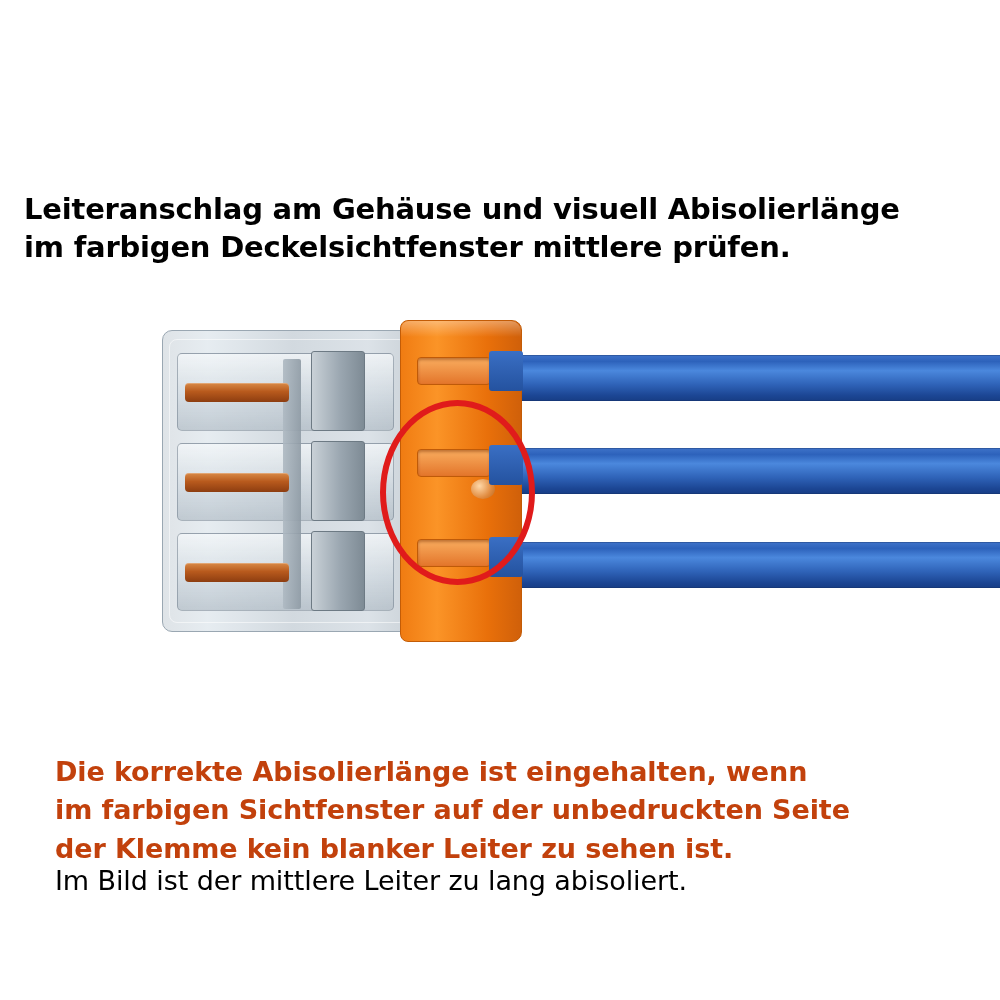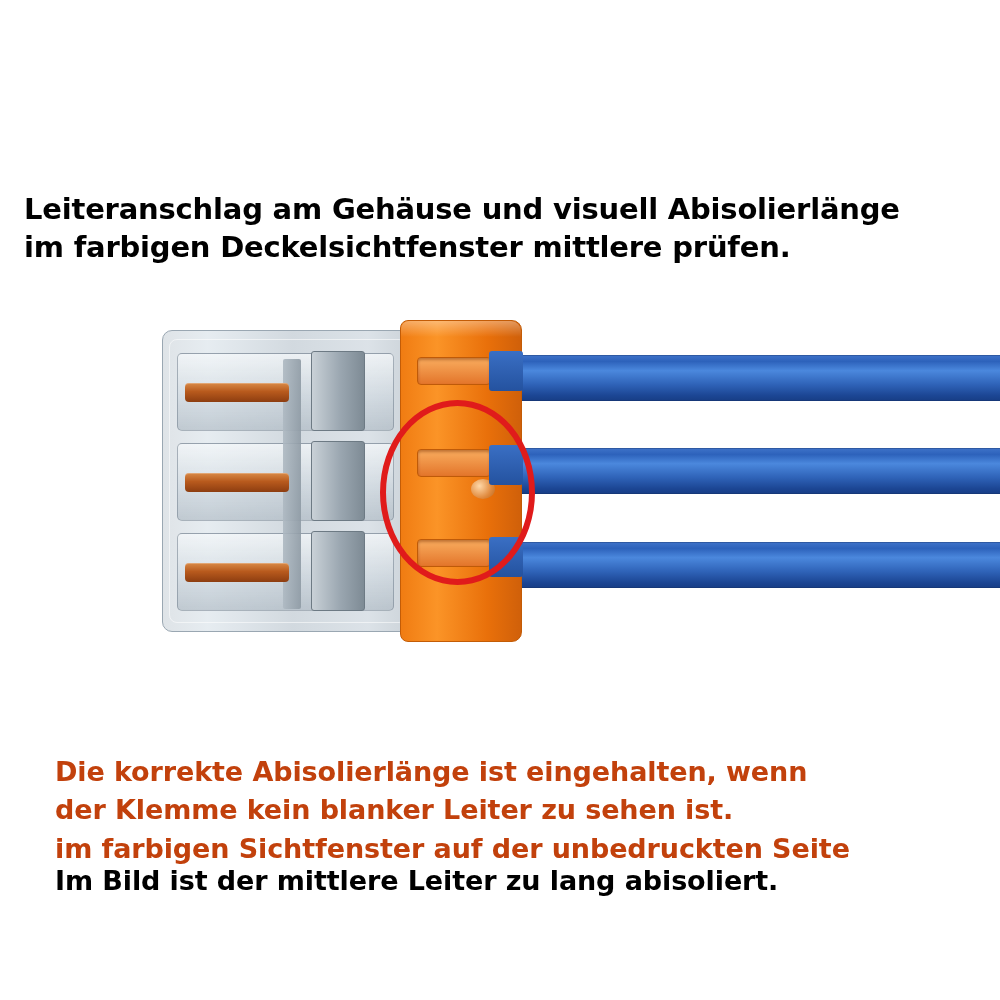--- a/index.html
+++ b/index.html
@@ -48,21 +48,21 @@
     margin-top: 48px;
   }
   .body-block .line { display: block; white-space: nowrap; }
 
   .body-block-2 {
     position: absolute;
     left: 55px;
     top: 862px;
     width: 920px;
     font-size: 27px;
-    font-weight: 700;
+    font-weight: 400;
     line-height: 1.42;
     color: #000000;
     letter-spacing: -0.1px;
   }
 
   
   .photo {
     position: absolute;
     left: 150px;
     top: 320px;
@@ -267,19 +267,19 @@
       <div class="tip t1"></div>
       <div class="tip t2"></div>
       <div class="tip t3"></div>
     </div>
 
     <div class="annotation-circle"></div>
   </div>
 
   <div class="body-block">
     <span class="line">Die korrekte Abisolierlänge ist eingehalten, wenn</span>
+    <span class="line">im farbigen Sichtfenster auf der unbedruckten Seite</span>
     <span class="line">der Klemme kein blanker Leiter zu sehen ist.</span>
-    <span class="line">im farbigen Sichtfenster auf der unbedruckten Seite</span>
   </div>
 
   <div class="body-block-2">Im Bild ist der mittlere Leiter zu lang abisoliert.</div>
 
 </div>
 
 </body></html>

